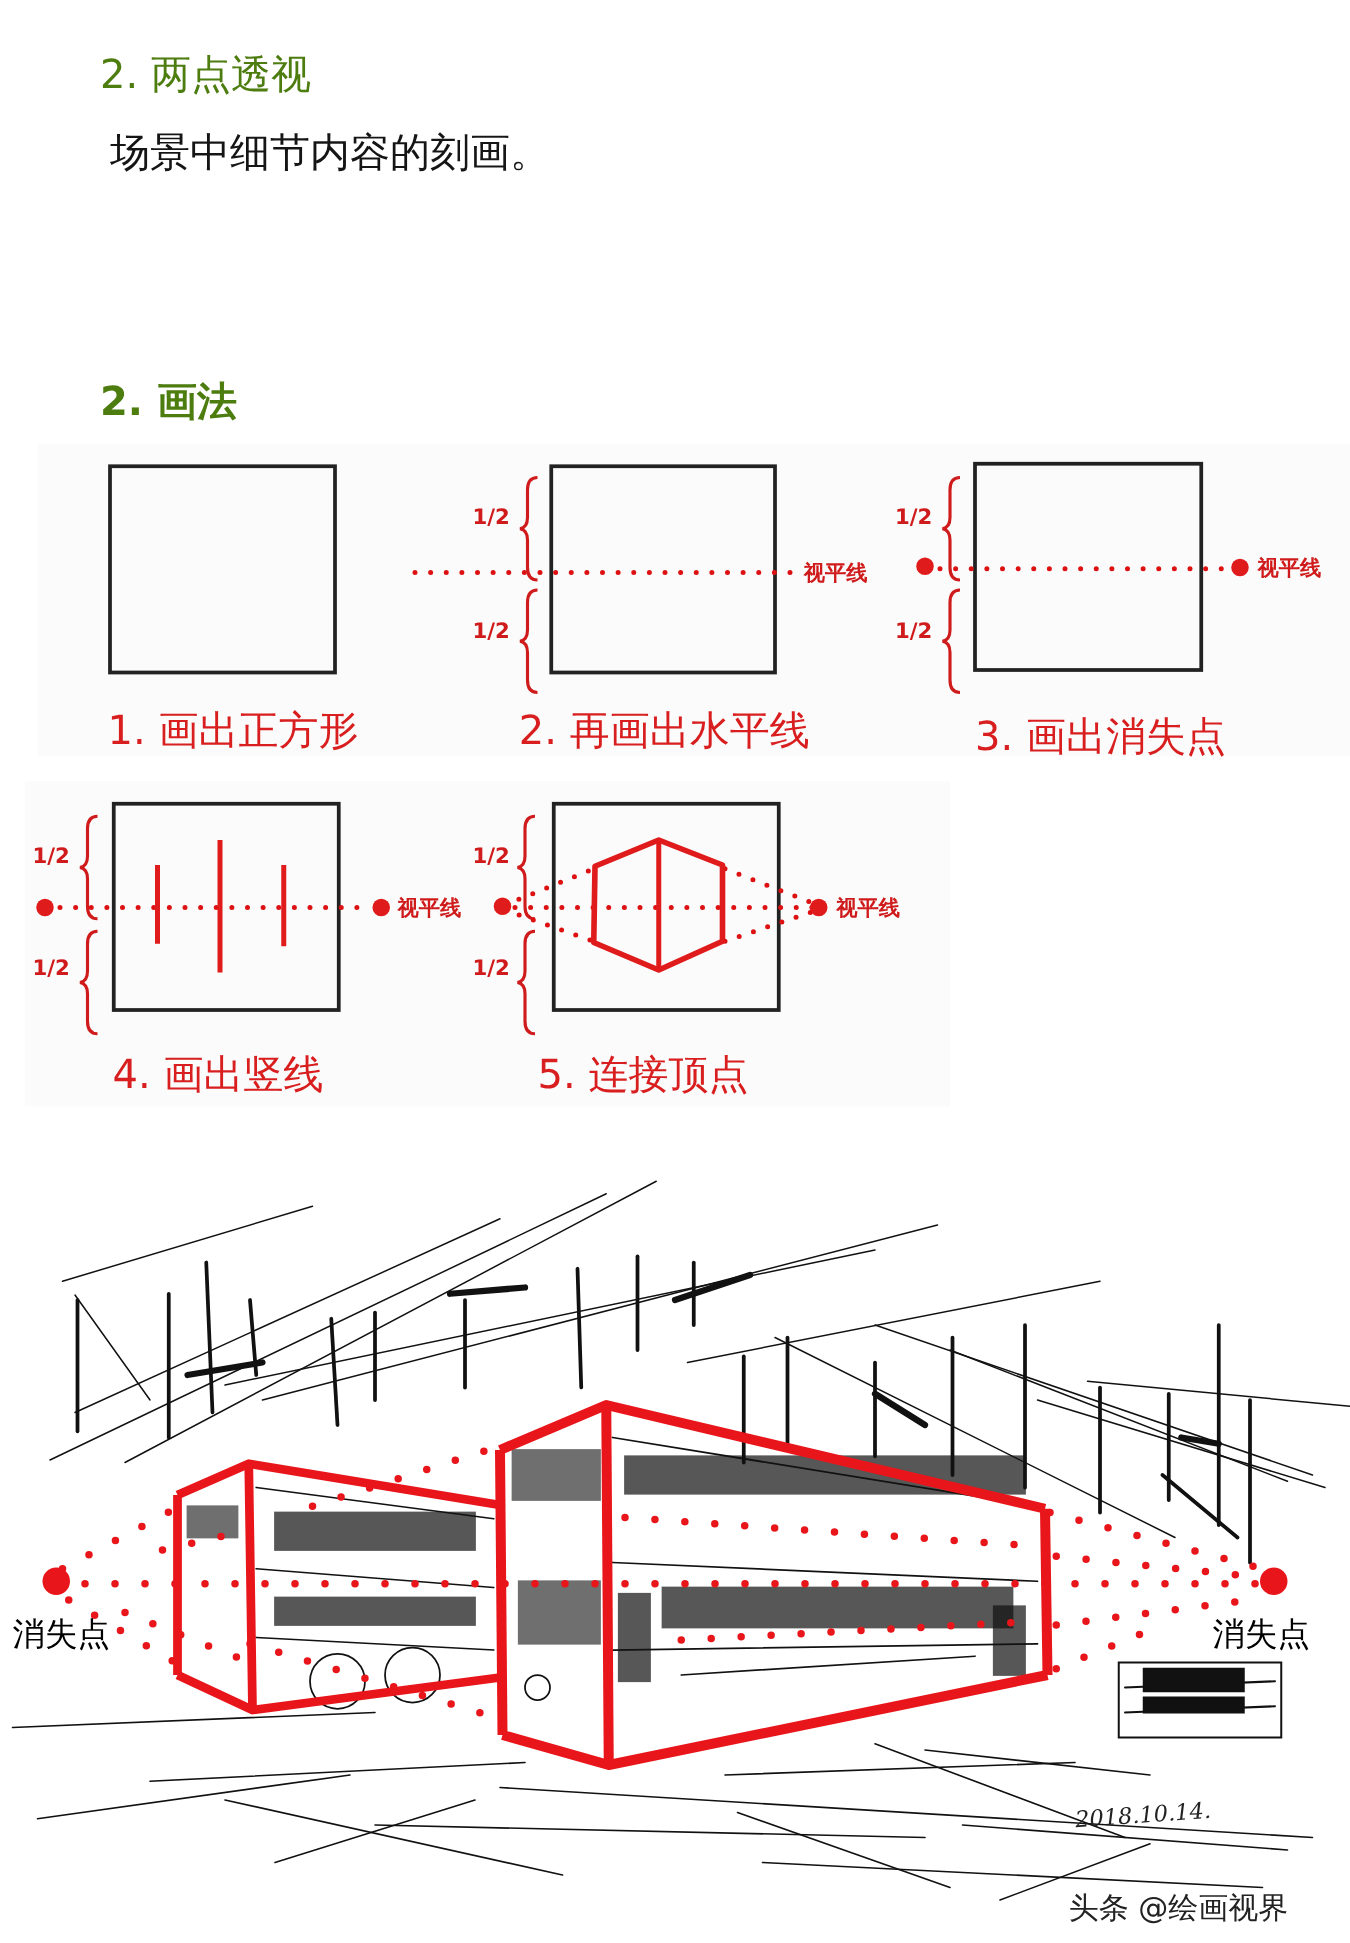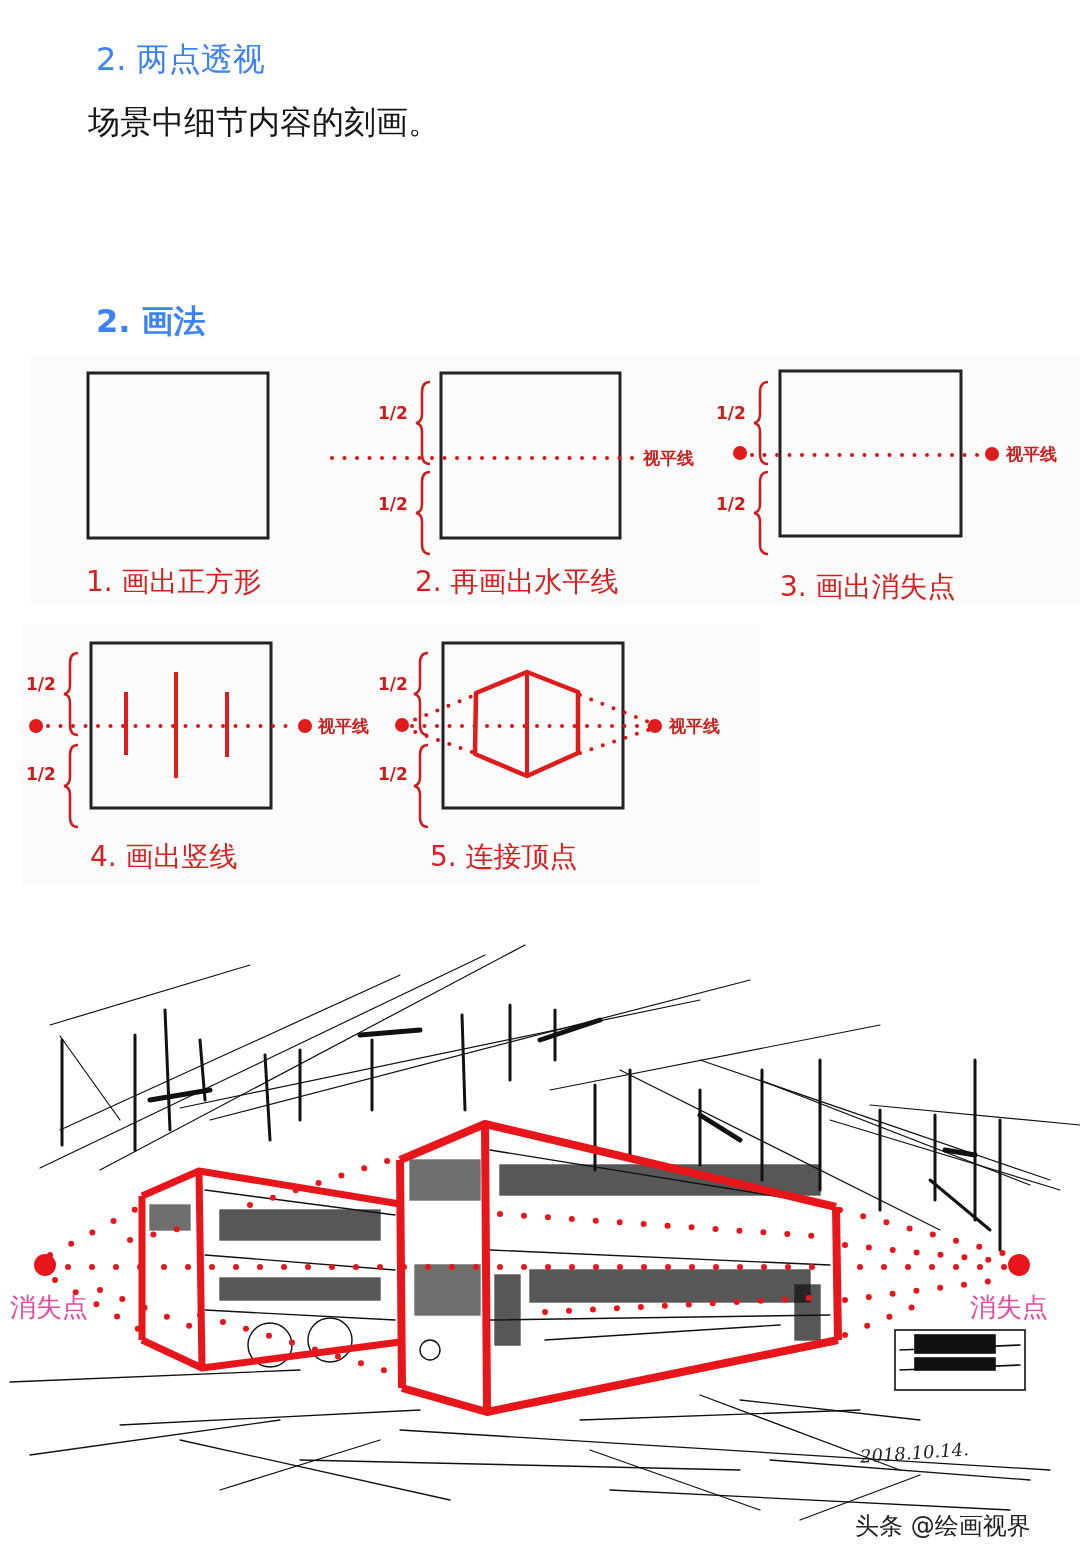--- a/index.html
+++ b/index.html
@@ -1,25 +1,25 @@
 <!DOCTYPE html>
 <html><head>
 <meta charset="utf-8">
 <style>
   html, body { margin: 0; padding: 0; background: #ffffff; }
   body { width: 1080px; height: 1554px; position: relative; overflow: hidden;
          font-family: "DejaVu Sans", "Liberation Sans", sans-serif; color: #111; }
-  .heading { position: absolute; left: 96px; font-size: 32px; color: #3b82f6; letter-spacing: 0px; }
+  .heading { position: absolute; left: 80px; font-size: 32px; color: #4d7c0f; letter-spacing: 0px; }
   .para { position: absolute; left: 88px; width: 960px; font-size: 32px; line-height: 61px; color: #151515; }
   .step-panel { position: absolute; background: #fbfbfb; }
-  .step-caption { position: absolute; font-size: 28px; color: #d81e1e; white-space: nowrap; }
+  .step-caption { position: absolute; font-size: 32px; color: #d81e1e; white-space: nowrap; }
   .half { font-family: "DejaVu Sans", sans-serif; font-weight: bold; font-size: 17px; fill: #cf1b1b; }
   .hz-label { font-family: "DejaVu Sans", sans-serif; font-weight: bold; font-size: 17px; fill: #cf1b1b; }
   svg { position: absolute; overflow: visible; }
-  .vp-label { position: absolute; font-size: 26px; color: #ec4899; white-space: nowrap; }
+  .vp-label { position: absolute; font-size: 26px; color: #000000; white-space: nowrap; }
   .watermark { position: absolute; font-size: 24px; color: #222; white-space: nowrap; }
   .signature { position: absolute; font-family: "DejaVu Serif", serif; font-style: italic; font-size: 18px; color: #222; transform: rotate(-4deg); white-space: nowrap; }
 </style>
 </head>
 <body>
 
 <div class="heading" style="top:38px;">2. 两点透视</div>
 <div class="para" style="top:92px;">
   <div>场景中细节内容的刻画。</div>
 </div>

